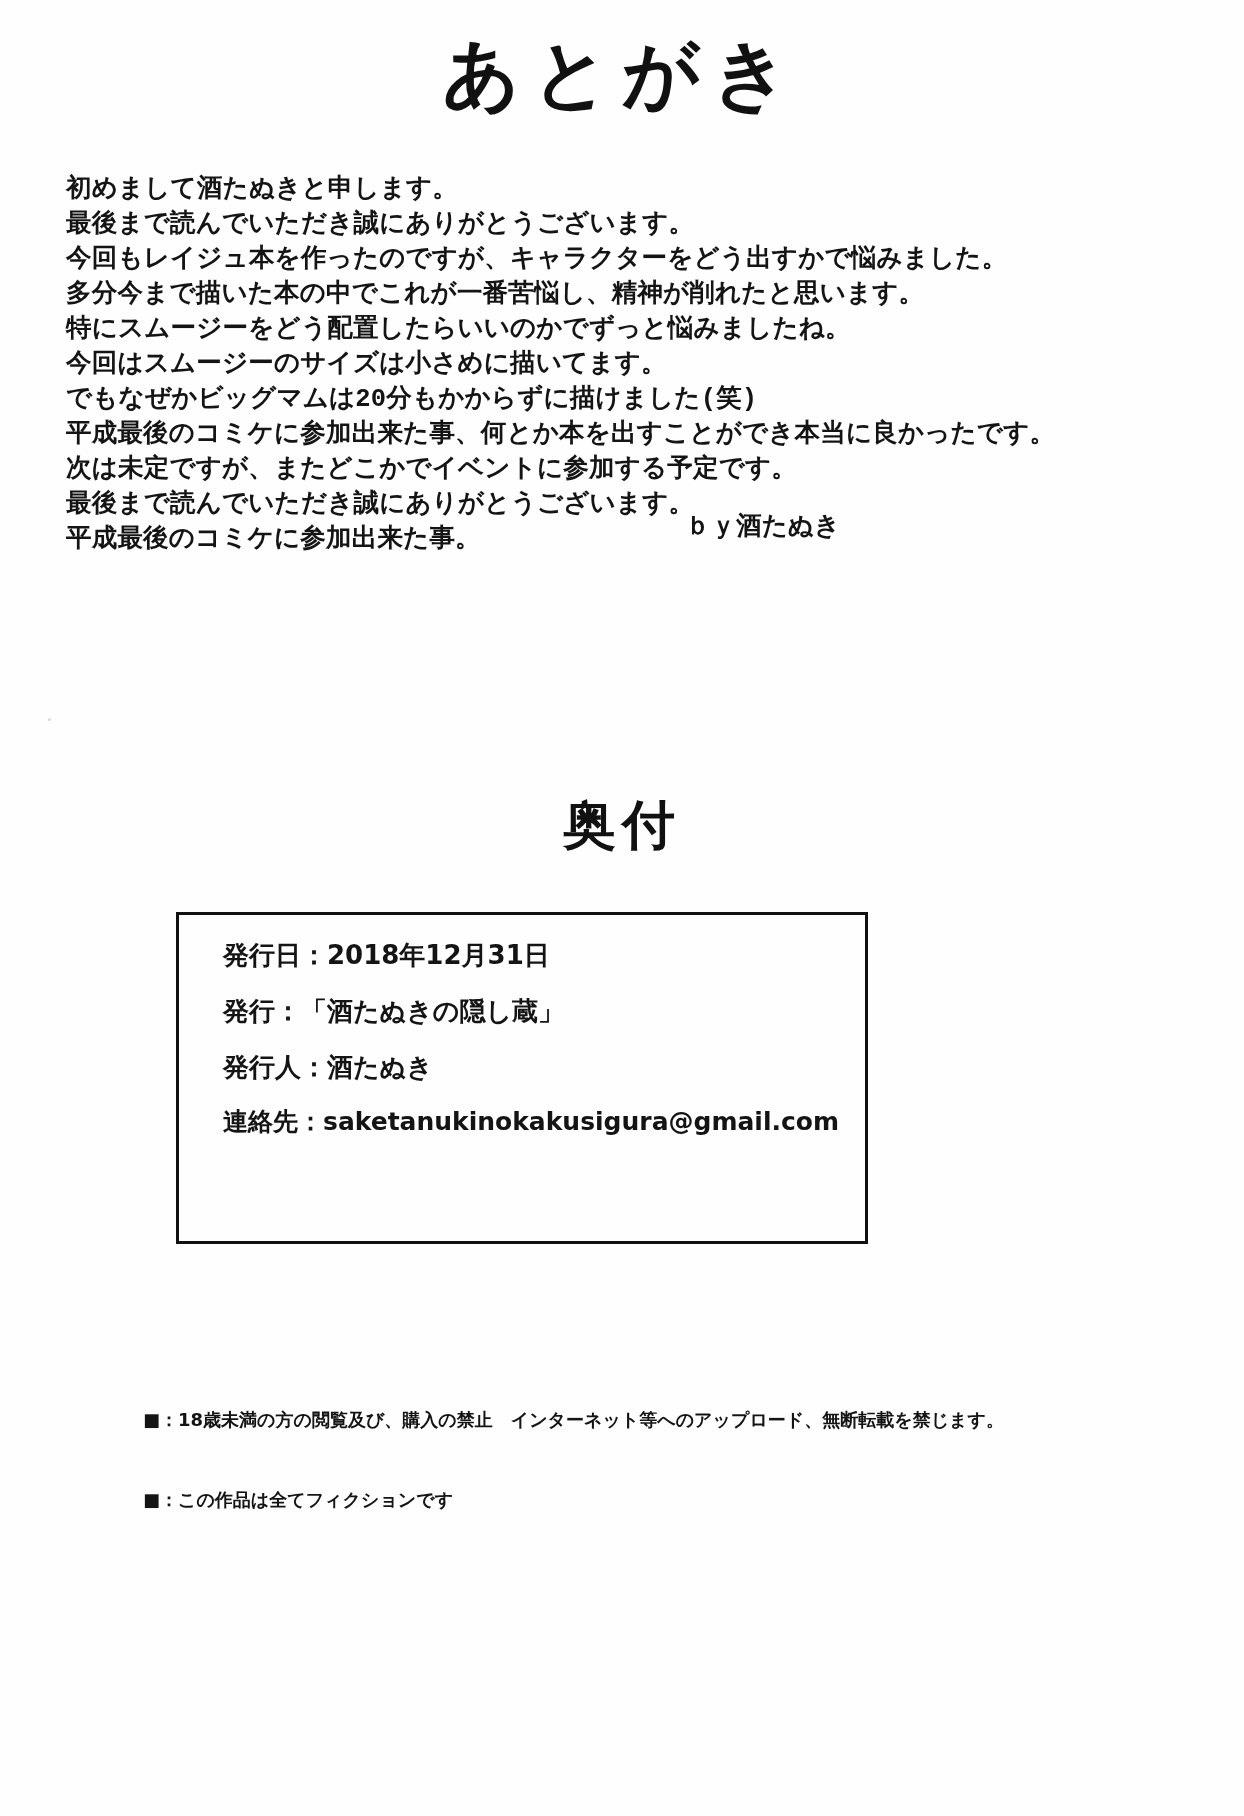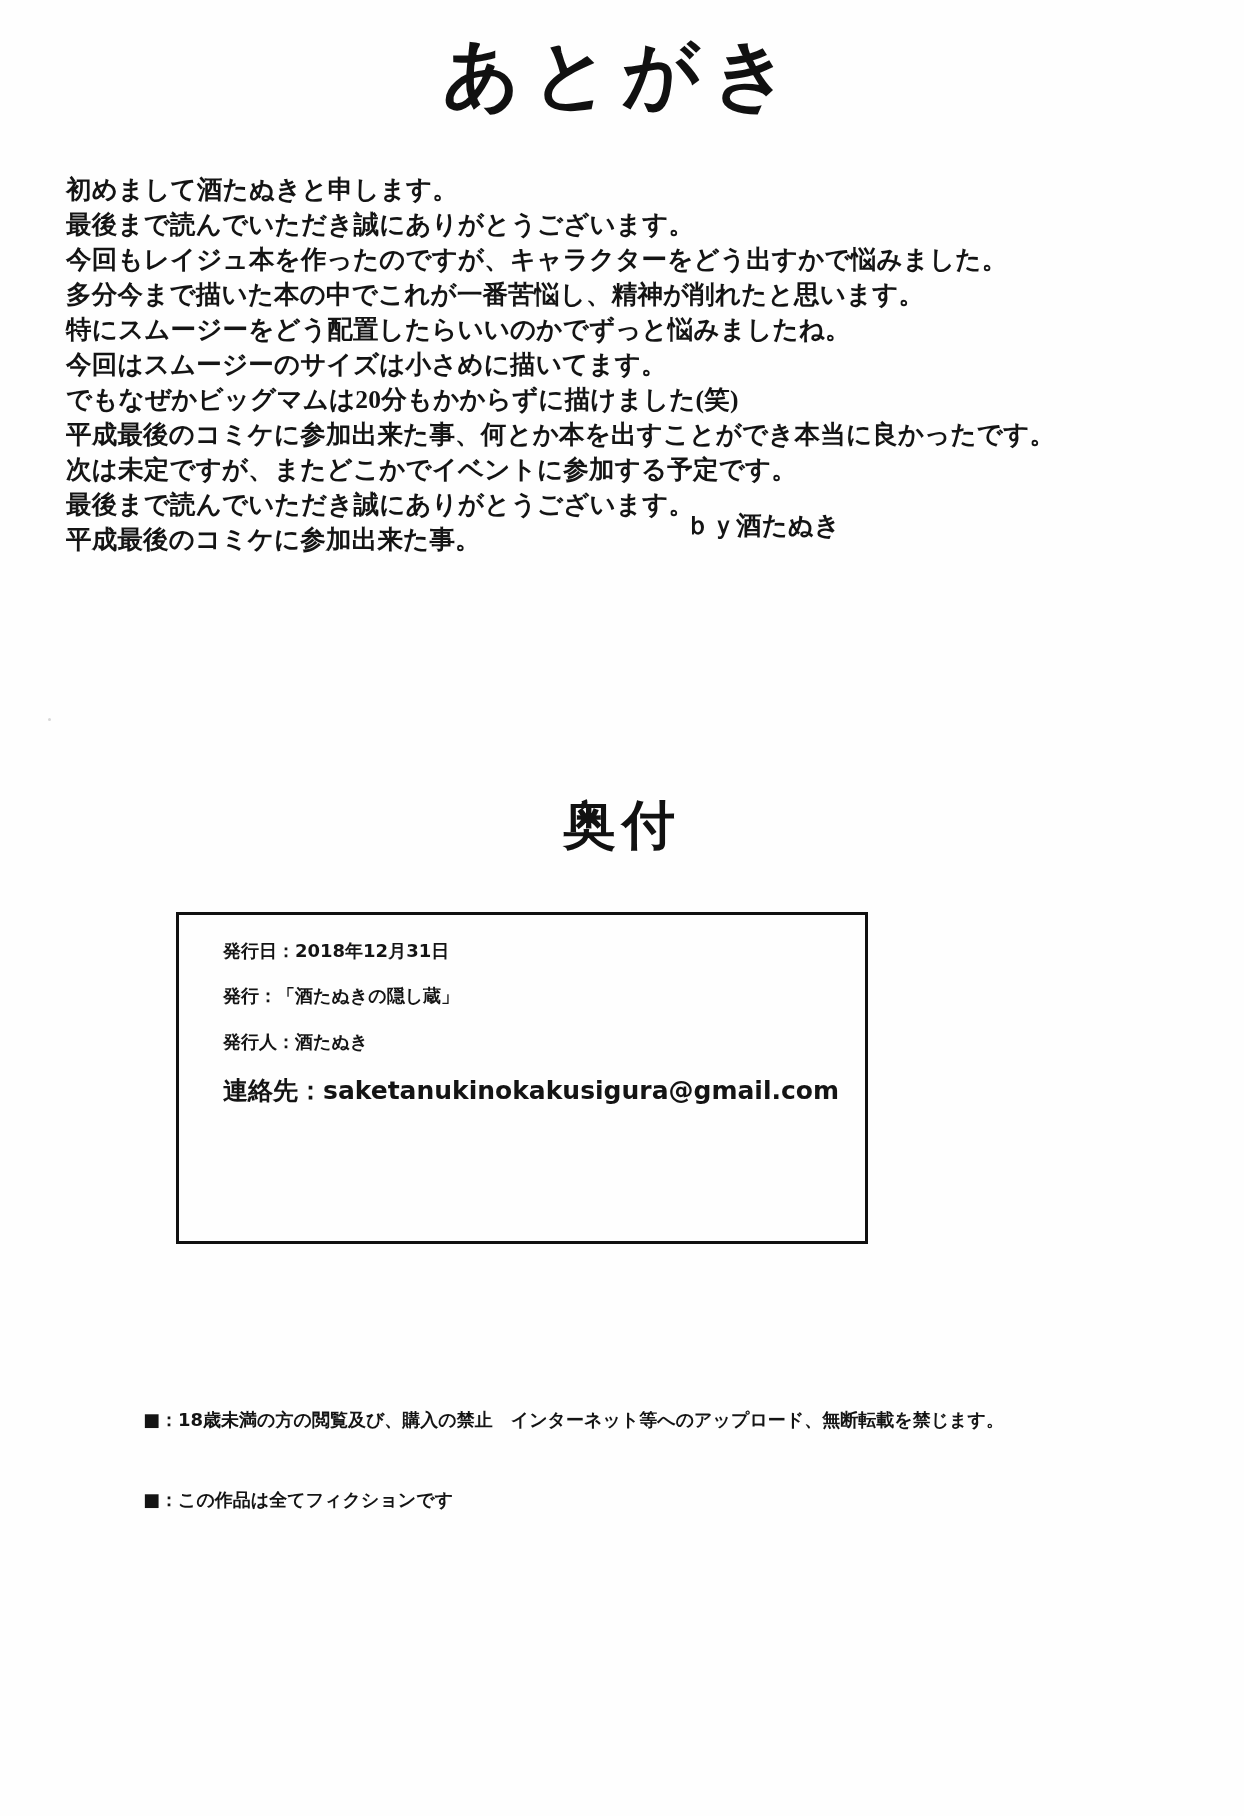--- a/index.html
+++ b/index.html
@@ -35,21 +35,21 @@
     color: #111111;
     line-height: 1.1;
   }
 
   
   .afterword-body {
     position: absolute;
     top: 172px;
     left: 66px;
     width: 1120px;
-    font-family: Liberation Serif, serif;
+    font-family: Liberation Mono, monospace;
     font-size: 25.5px;
     font-weight: 600;
     line-height: 35px;
     color: #141414;
     letter-spacing: 0.2px;
   }
   .afterword-body .line {
     white-space: nowrap;
   }
   .afterword-signature {
@@ -84,21 +84,21 @@
     top: 912px;
     left: 176px;
     width: 692px;
     height: 332px;
     border: 3px solid #111111;
     box-sizing: border-box;
     padding: 24px 0 0 44px;
   }
   .colophon-row {
     font-family: "DejaVu Sans", sans-serif;
-    font-size: 18px;
+    font-size: 26px;
     font-weight: 600;
     color: #141414;
     line-height: 1.3;
     margin-bottom: 22px;
     white-space: nowrap;
   }
   .colophon-row:last-child { margin-bottom: 0; }
   .colophon-row.email {
     font-size: 25px;
   }

